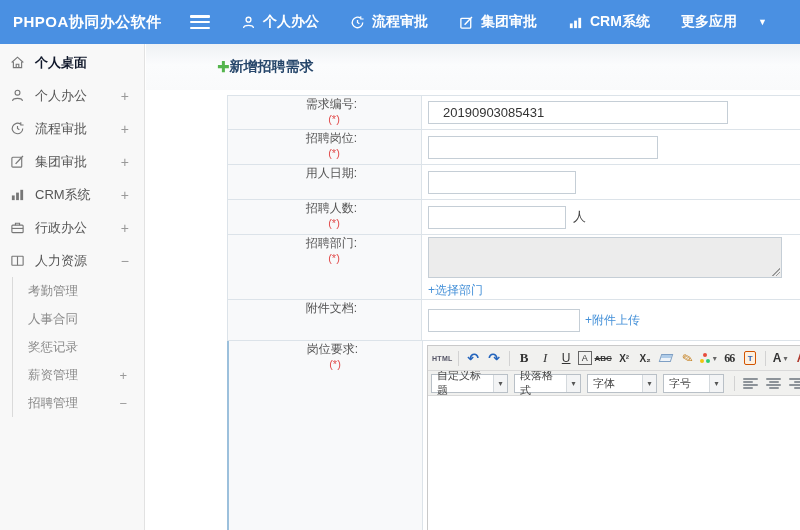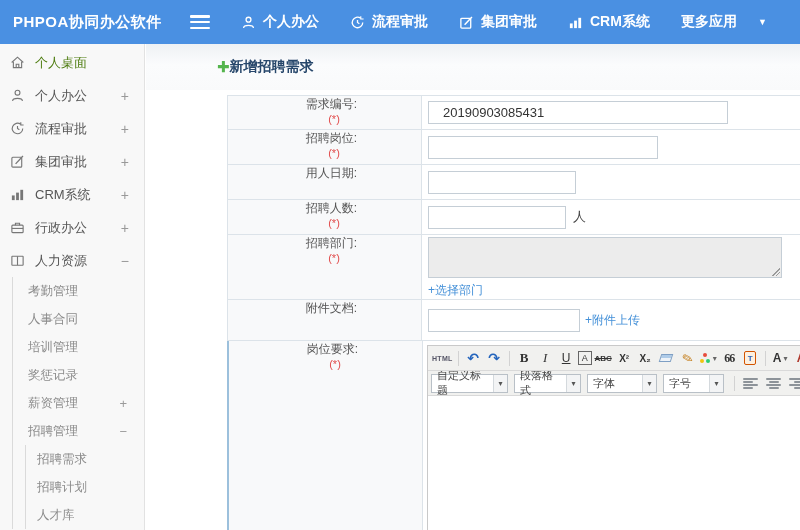--- a/index.html
+++ b/index.html
@@ -19,21 +19,21 @@
   .caret { font-size:9px; margin-left:14px; }
 
   
   .sidebar { position:absolute; left:0; top:44px; width:145px; height:486px;
     background:#f8f8f8; border-right:1px solid #e2e2e2; padding-top:2px;
     font-size:13px; color:#555; }
   .side-item { height:33px; display:flex; align-items:center; padding:0 15px 0 9px; cursor:pointer; }
   .side-item .ic { width:17px; display:flex; justify-content:center; }
   .side-item .lbl { margin-left:9px; flex:1; }
   .side-item .exp { color:#999; font-size:14px; font-weight:normal; }
-  .side-item.active { color:#4d7c0f; }
+  .side-item.active { color:#0f172a;font-weight:bold; }
   .sub2 { margin-left:12px; border-left:1px solid #dadada; }
   .sub2-item { height:28px; display:flex; align-items:center; padding:0 17px 0 15px;
     color:#8b8b8b; font-size:12.5px; cursor:pointer; }
   .sub2-item .lbl { flex:1; }
   .sub2-item .exp { color:#9a9a9a; font-size:13px; }
   .sub3 { margin-left:12px; border-left:1px solid #dadada; }
   .sub3-item { height:28px; display:flex; align-items:center; padding-left:11px;
     color:#8b8b8b; font-size:12.5px; cursor:pointer; }
 
   
@@ -259,45 +259,31 @@
   </div>
 
   <div class="sub2">
     <div class="sub2-item">
       <span class="lbl">考勤管理</span>
       </div>
     <div class="sub2-item">
       <span class="lbl">人事合同</span>
       </div>
     <div class="sub2-item">
-      <span class="lbl">培训管理</span>
-      </div>
-    <div class="sub2-item">
       <span class="lbl">奖惩记录</span>
       </div>
     <div class="sub2-item">
       <span class="lbl">薪资管理</span>
       <span class="exp">+</span>
       </div>
     <div class="sub2-item">
       <span class="lbl">招聘管理</span>
       <span class="exp">−</span>
       </div>
 
-    <div class="sub3">
-      <div class="sub3-item">
-        <span>招聘需求</span>
-        </div>
-      <div class="sub3-item">
-        <span>招聘计划</span>
-        </div>
-      <div class="sub3-item">
-        <span>人才库</span>
-        </div>
-    </div>
   </div>
 </div>
 
 <div class="titlebar">
   <span class="plus-ic">✚</span>
   <span class="page-title">新增招聘需求</span>
 </div>
 
 <div class="form">
 

